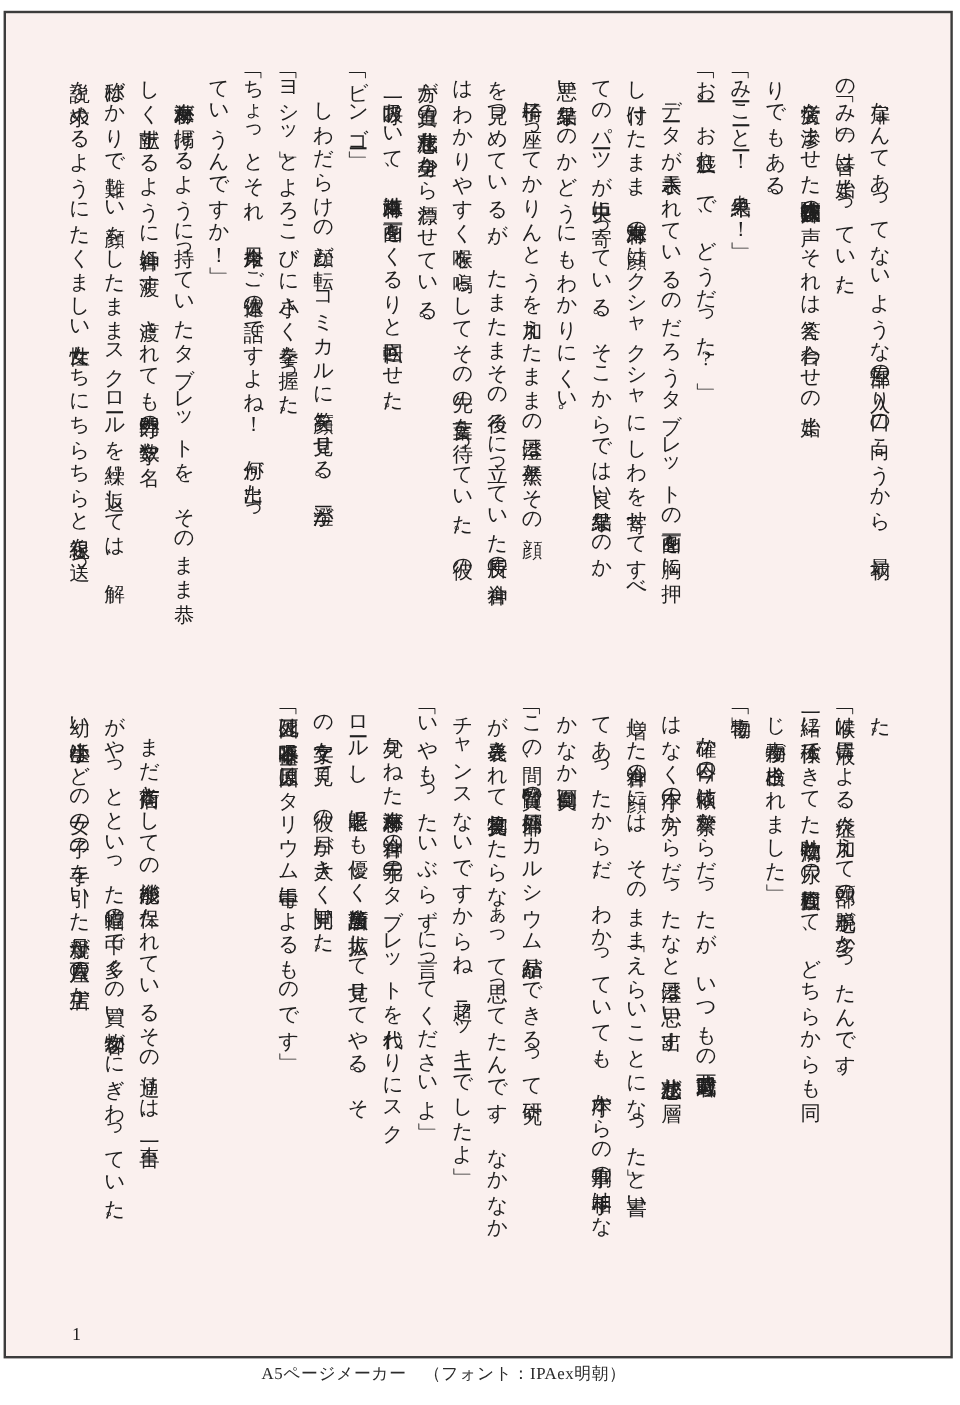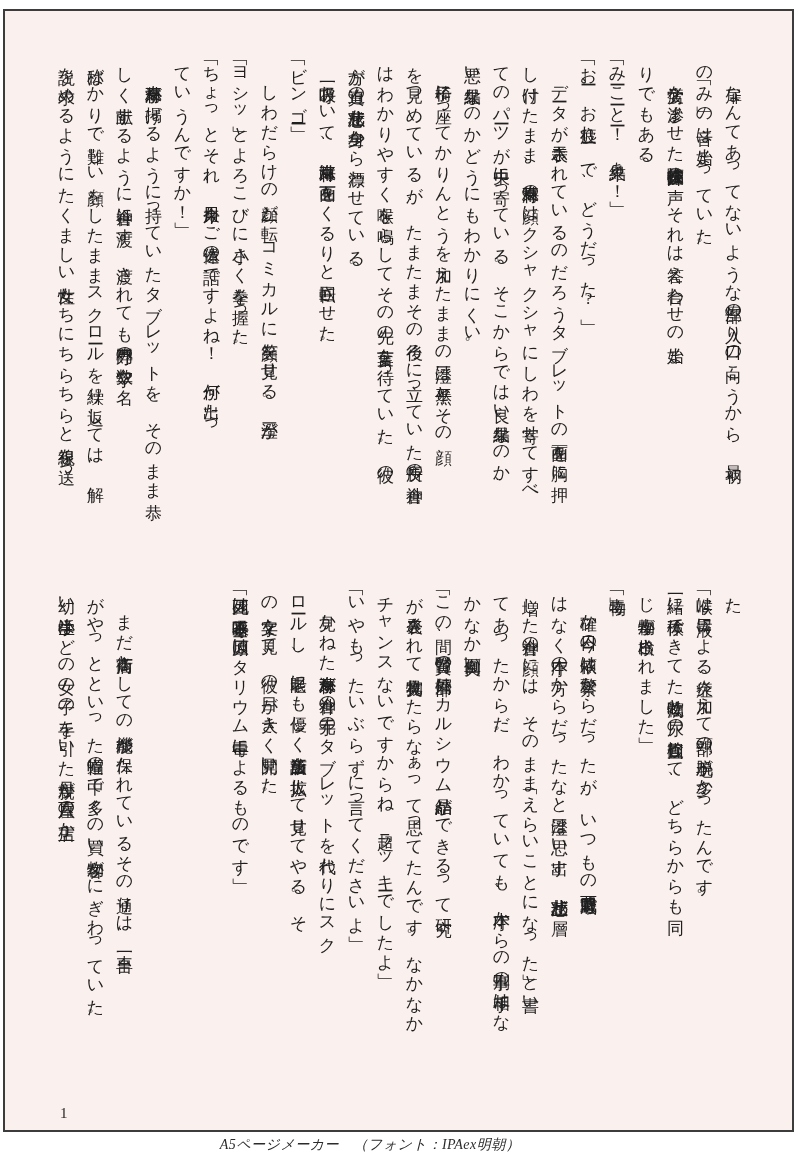--- a/index.html
+++ b/index.html
@@ -51,21 +51,20 @@
   }
   .footer-caption {
     position: absolute;
     left: 0;
     top: 1136px;
     width: 740px;
     text-align: center;
     font-size: 14px;
     color: #2b2b2b;
     letter-spacing: 0.5px;
-    font-style: italic;
   }
 </style>
 </head>
 <body>
 
 <div class="stage">
 
   <div class="page">
 
     <div class="tblock block-upper">

